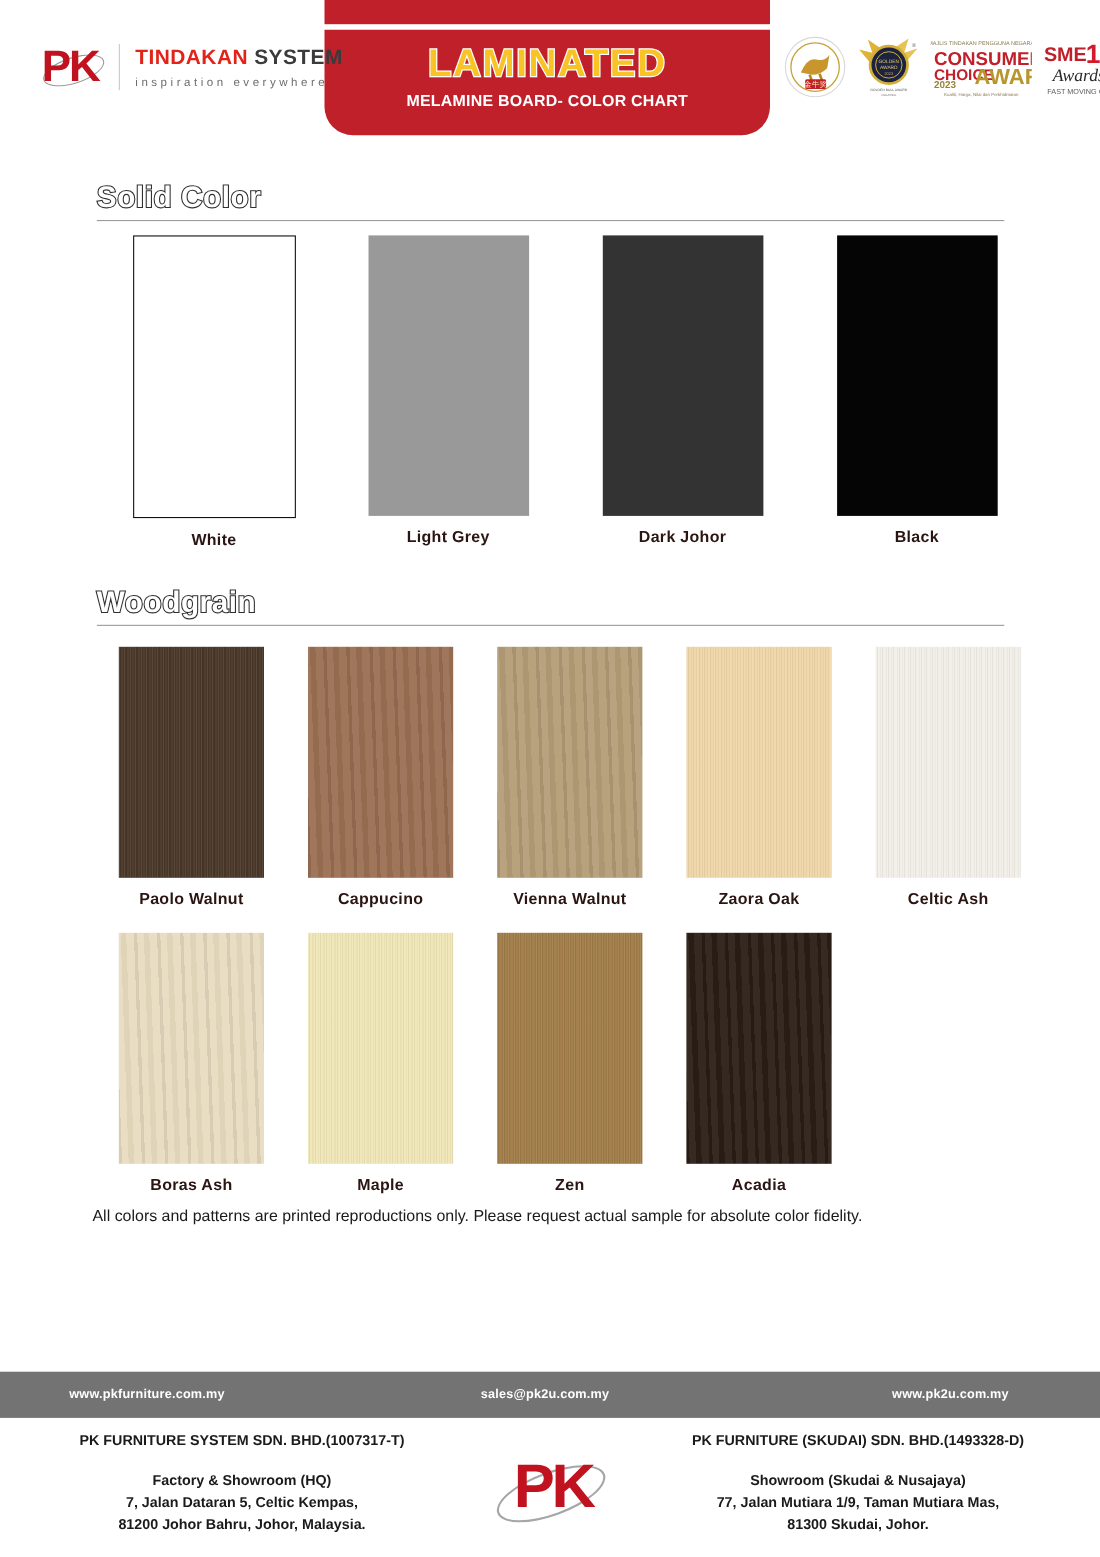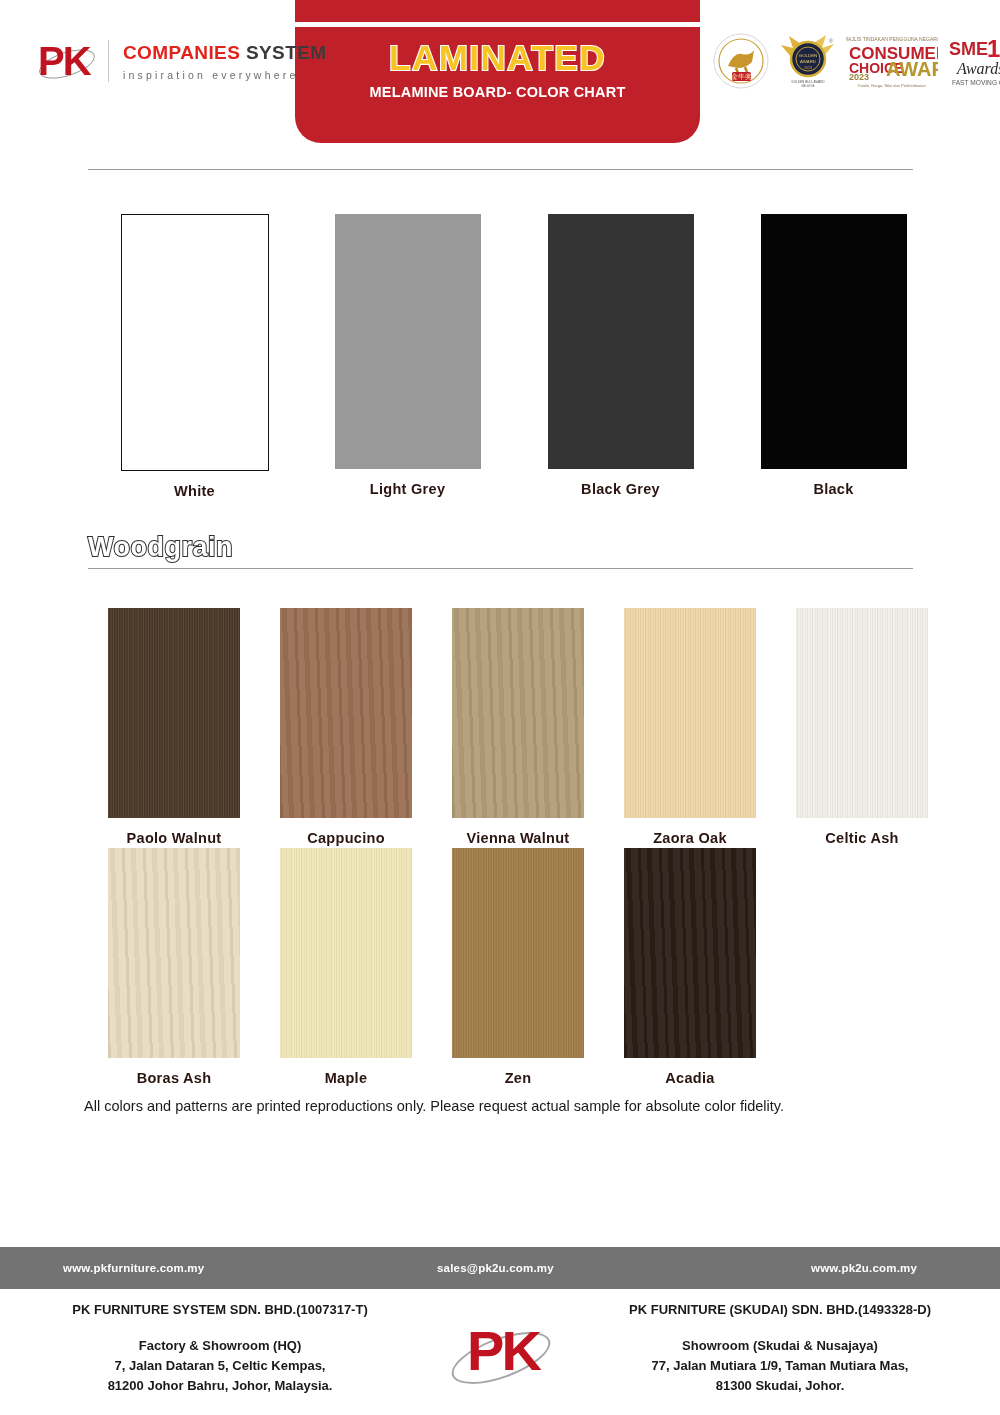--- a/index.html
+++ b/index.html
@@ -15,21 +15,21 @@
   }
 
   
   .header { position: absolute; left: 0; top: 0; width: 1000px; height: 140px; }
 
   .top-strip {
     position: absolute; left: 295px; top: 0; width: 405px; height: 22px;
     background: #c0202a;
   }
   .banner {
-    position: absolute; left: 295px; top: 27px; width: 405px; height: 116px;
+    position: absolute; left: 295px; top: 27px; width: 405px; height: 96px;
     background: #c0202a;
     border-radius: 0 0 26px 26px;
     text-align: center;
   }
   .banner-title {
     margin-top: 11px;
     font-size: 35px; font-weight: bold; letter-spacing: 1.5px;
     color: #f7c325;
     -webkit-text-stroke: 2.2px #ffffff;
     paint-order: stroke fill;
@@ -163,21 +163,21 @@
   </div>
 
   <div class="brand">
     <div class="brand-mark">
       <div class="orbit"></div>
       <div class="pk-letters">PK</div>
     </div>
     <div class="brand-divider"></div>
     <div class="brand-text">
       <div class="line1">
-        <span class="red">COMPANIES</span>
+        <span class="red">TINDAKAN</span>
         <span class="dark">SYSTEM</span>
       </div>
       <div class="line2">inspiration everywhere</div>
     </div>
   </div>
 
   <div class="awards">
     <div class="award">
       <svg width="58" height="58" viewBox="0 0 58 58">
         <circle cx="29" cy="29" r="27" fill="#ffffff" stroke="#d8d8d8" stroke-width="1"></circle>
@@ -220,48 +220,49 @@
         <text x="86" y="12" font-size="6" fill="#b0b0b0" font-family="Liberation Sans, sans-serif">®</text>
         <text x="10" y="41" font-size="16" fill="#2a2a2a" font-style="italic" font-family="Liberation Serif, serif">Awards</text>
         <text x="62" y="41" font-size="13" font-weight="bold" fill="#2a2a2a" font-family="Liberation Sans, sans-serif">2023</text>
         <text x="48" y="52" font-size="6.6" fill="#5a5a5a" text-anchor="middle" font-family="Liberation Sans, sans-serif">FAST MOVING COMPANIES</text>
       </svg>
     </div>
   </div>
 </div>
 
 <div class="section-head" style="top:164px">
+  <div class="section-title">Solid Color</div>
   <div class="section-rule"></div>
 </div>
 
 <div class="grid" style="left:88px; top:214px;">
   <div class="swatch-cell" style="width:213px">
     <div class="swatch bordered" style="background-color: rgb(255, 255, 255);"></div>
     <div class="swatch-label">White</div>
   </div>
   <div class="swatch-cell" style="width:213px">
     <div class="swatch" style="background-color: rgb(153, 153, 153);"></div>
     <div class="swatch-label">Light Grey</div>
   </div>
   <div class="swatch-cell" style="width:213px">
     <div class="swatch" style="background-color: rgb(51, 51, 51);"></div>
-    <div class="swatch-label">Black Grey</div>
+    <div class="swatch-label">Dark Johor</div>
   </div>
   <div class="swatch-cell" style="width:213px">
     <div class="swatch" style="background-color: rgb(5, 5, 5);"></div>
     <div class="swatch-label">Black</div>
   </div>
 </div>
 
 <div class="section-head" style="top:532px">
   <div class="section-title">Woodgrain</div>
   <div class="section-rule"></div>
 </div>
 
-<div class="grid" style="left:88px; top:608px;">
+<div class="grid" style="left:88px; top:588px;">
   <div class="swatch-cell" style="width:172px">
     <div class="swatch wood" style="background-color: rgb(74, 56, 40);">
         <div class="grain"></div>
       </div>
     <div class="swatch-label">Paolo Walnut</div>
   </div>
   <div class="swatch-cell" style="width:172px">
     <div class="swatch wood" style="background-color: rgb(154, 111, 82);">
         <div class="grain2"></div>
       </div>

